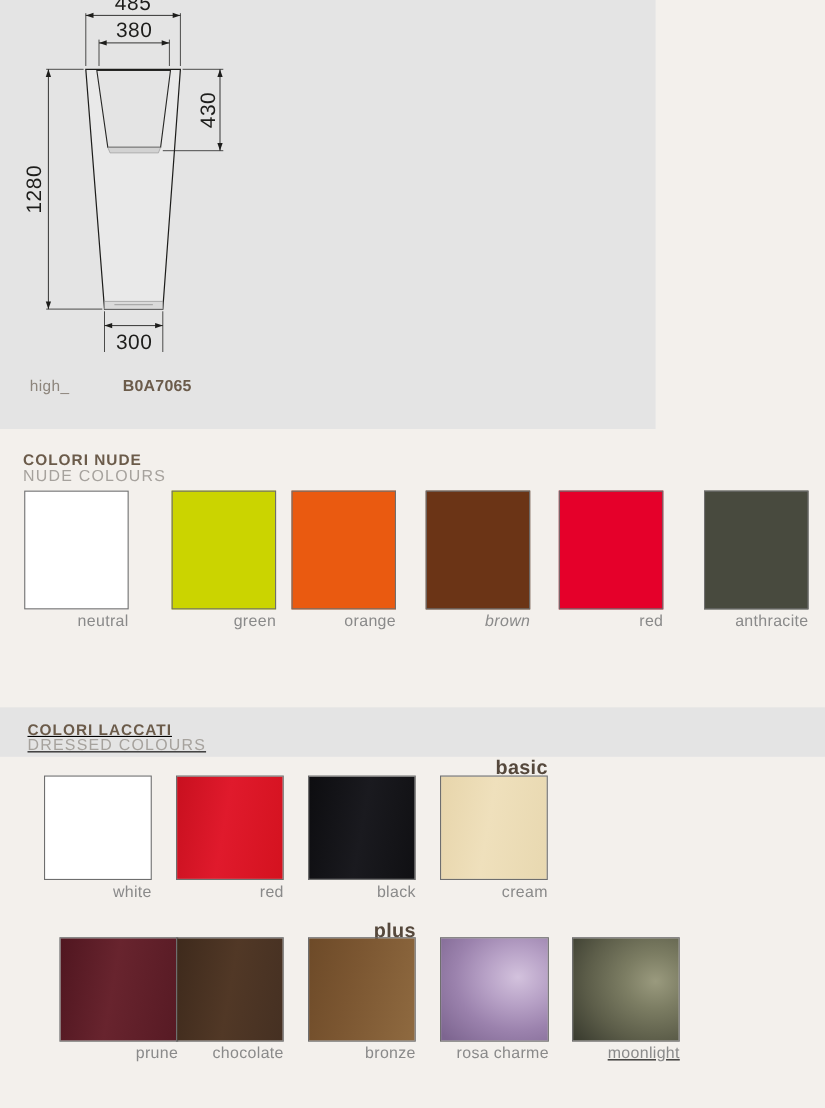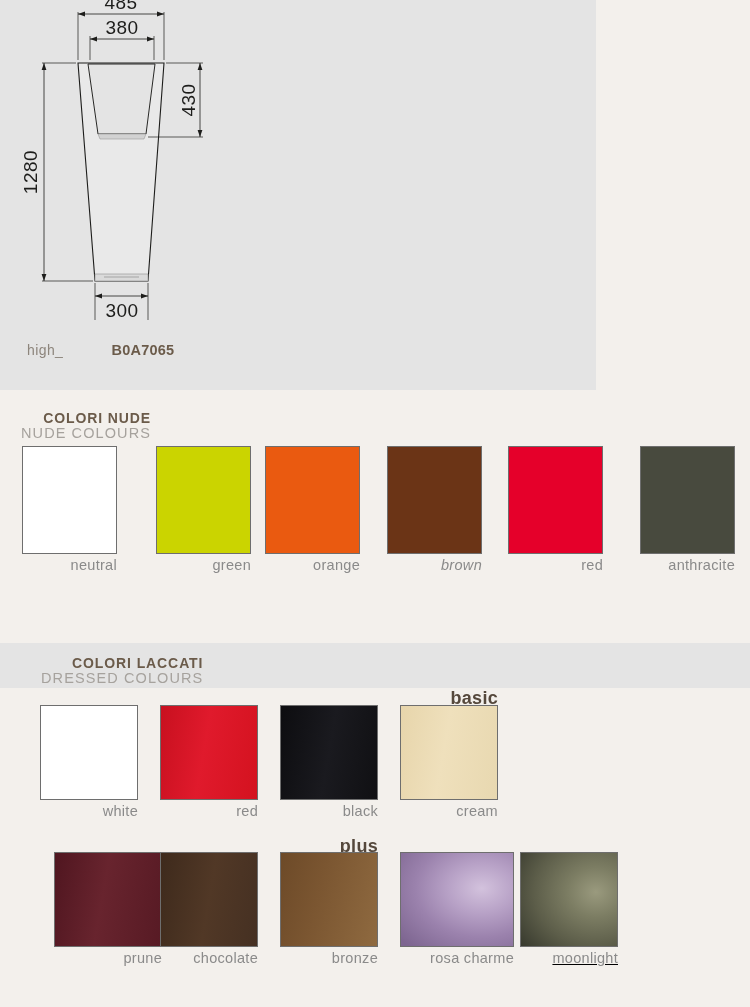--- a/index.html
+++ b/index.html
@@ -56,21 +56,20 @@
     font-weight: bold;
     font-size: 14.5px;
     letter-spacing: 0.2px;
     padding-left: 44px;
   }
 
   
   .section-header {
     position: absolute;
     line-height: 1.08;
-    text-align: right;
   }
   .section-header .title-it {
     font-size: 14px;
     font-weight: bold;
     color: #6b5b4a;
     letter-spacing: 0.9px;
     display: block;
   }
   .section-header .title-en {
     font-size: 14.5px;
@@ -213,21 +212,21 @@
   </div>
 
   <div class="swatch-cell" style="left:640px; top:446px; width:95px;">
     <div class="swatch-box" style="height:108px; background:#484a3e;"></div>
     <div class="swatch-label">anthracite</div>
   </div>
 </div>
 
 <div id="laccati-band"></div>
 
-<div class="section-header" style="left:41px; top:656px;">
+<div class="section-header" style="left:25px; top:656px;text-decoration:underline;">
   <span class="title-it">COLORI LACCATI</span>
   <span class="title-en">DRESSED COLOURS</span>
 </div>
 
 <div class="group-tag" style="left:400px; top:688px; width:98px;">basic</div>
 
 <div class="swatch-group">
 
   <div class="swatch-cell" style="left:40px; top:705px; width:98px;">
     <div class="swatch-box" style="height:95px; background:#ffffff;"></div>
@@ -262,21 +261,21 @@
   <div class="swatch-cell" style="left:160px; top:852px; width:98px;">
     <div class="swatch-box" style="height:95px; background:linear-gradient(100deg,#3e2a1c 0%,#513826 50%,#453022 100%);"></div>
     <div class="swatch-label">chocolate</div>
   </div>
 
   <div class="swatch-cell" style="left:280px; top:852px; width:98px;">
     <div class="swatch-box" style="height:95px; background:linear-gradient(105deg,#6d4a28 0%,#7b5631 40%,#8f6a40 100%);"></div>
     <div class="swatch-label">bronze</div>
   </div>
 
-  <div class="swatch-cell" style="left:400px; top:852px; width:114px;">
+  <div class="swatch-cell" style="left:400px; top:852px; width:99px;">
     <div class="swatch-box" style="height:95px; background:radial-gradient(ellipse 95% 85% at 72% 38%, #d3c2dd 0%, #b7a1c6 32%, #9b82ad 62%, #7d6590 100%);"></div>
     <div class="swatch-label">rosa charme</div>
   </div>
 
   <div class="swatch-cell" style="left:520px; top:852px; width:98px;text-decoration:underline;">
     <div class="swatch-box" style="height:95px; background:radial-gradient(ellipse 105% 95% at 78% 42%, #9a9a7e 0%, #7c7d63 28%, #5c5d49 62%, #33352a 100%);"></div>
     <div class="swatch-label">moonlight</div>
   </div>
 </div>
 

